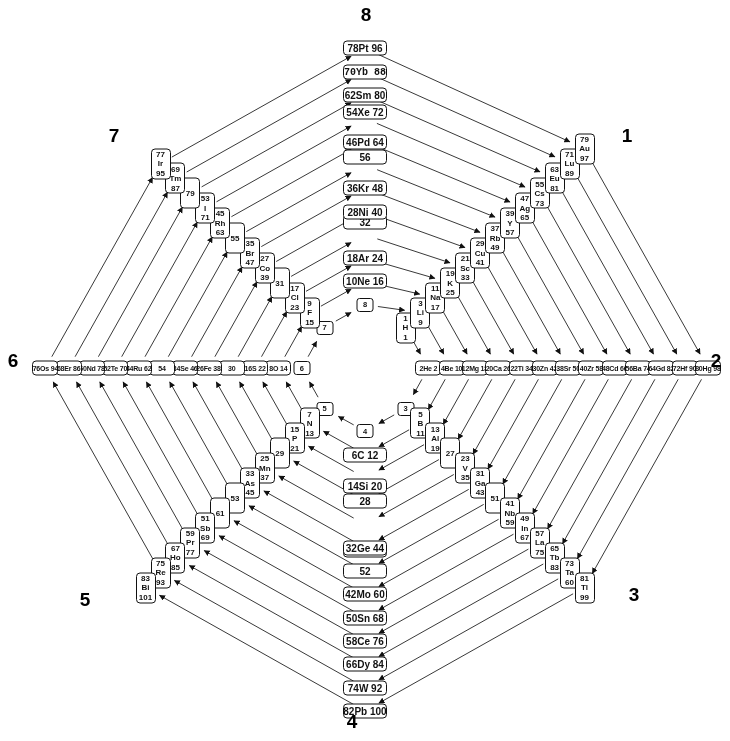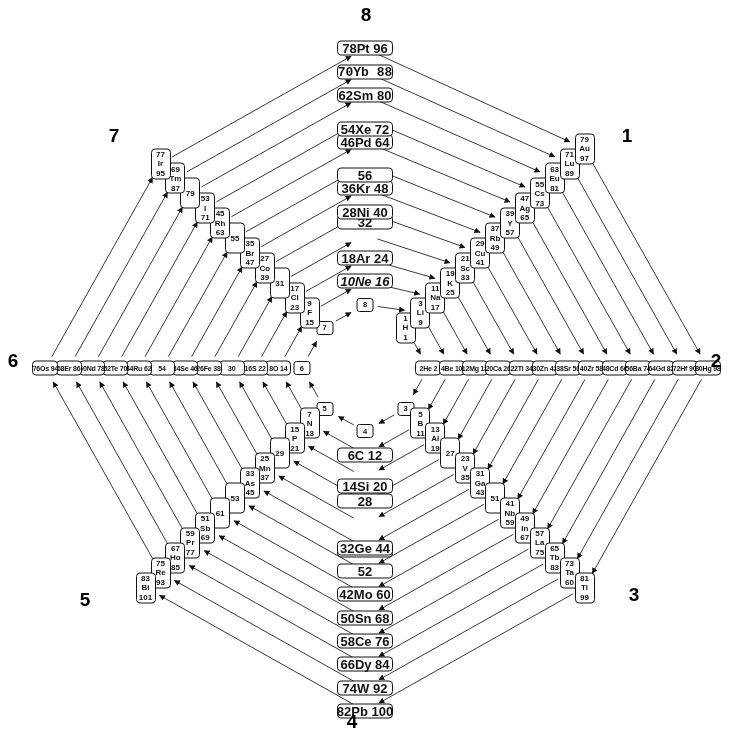--- a/index.html
+++ b/index.html
@@ -4,21 +4,21 @@
 <style>
   html,body{margin:0;padding:0;background:#fff;}
   #canvas{position:relative;width:730px;height:741px;background:#fff;overflow:hidden;
           font-family:"Liberation Sans",sans-serif;color:#111;}
   #arrows{position:absolute;left:0;top:0;}
   .box{position:absolute;box-sizing:border-box;background:#fff;border:1.5px solid #111;
        border-radius:4px;font-weight:bold;color:#111;display:flex;align-items:center;
        justify-content:center;text-align:center;transform:translate(-50%,-50%);
        white-space:nowrap;z-index:2;}
   .orth-h{width:26px;height:15px;font-size:7px;letter-spacing:-0.2px;}
-  .orth-v{width:56px;height:15px;font-size:13px;}
+  .orth-v{width:44px;height:15px;font-size:10px;}
   .diag{width:20px;height:31px;font-size:8px;line-height:9.5px;flex-direction:column;}
   .diag span{display:block;}
   .tiny{width:17px;height:14px;font-size:7.5px;line-height:13px;border-radius:3px;}
   .spoke-label{position:absolute;transform:translate(-50%,-50%);font-size:19px;
                font-weight:bold;color:#000;z-index:3;}
 </style>
 </head>
 <body>
 
 <div id="canvas">
@@ -170,21 +170,21 @@
         <span>7</span>
         <span>N</span>
         <span>13</span>
       </div>
       <div class="box orth-h" style="left: 278.4px; top: 368px;">8O 14</div>
       <div class="box diag" style="left: 309.6px; top: 312.6px;">
         <span>9</span>
         <span>F</span>
         <span>15</span>
       </div>
-      <div class="box orth-v" style="left: 365px; top: 281.4px; font-style: italic;">10Ne 16</div>
+      <div class="box orth-v" style="left: 365px; top: 281.4px;">10Ne 16</div>
       <div class="box diag" style="left: 435.3px; top: 297.7px;">
         <span>11</span>
         <span>Na</span>
         <span>17</span>
       </div>
       <div class="box orth-h" style="left: 474.9px; top: 368px;">12Mg 18</div>
       <div class="box diag" style="left: 435.3px; top: 438.3px;">
         <span>13</span>
         <span>Al</span>
         <span>19</span>
@@ -266,21 +266,21 @@
         <span>37</span>
         <span>Rb</span>
         <span>49</span>
       </div>
       <div class="box orth-h" style="left: 568.1px; top: 368px;">38Sr 50</div>
       <div class="box diag" style="left: 495px; top: 498px;">51</div>
       <div class="box orth-v" style="left: 365px; top: 571.1px;">52</div>
       <div class="box diag" style="left: 235px; top: 498px;">53</div>
       <div class="box orth-h" style="left: 161.9px; top: 368px;">54</div>
       <div class="box diag" style="left: 235px; top: 238px;">55</div>
-      <div class="box orth-v" style="left: 365px; top: 175px;">56</div>
+      <div class="box orth-v" style="left: 365px; top: 157px;">56</div>
       <div class="box diag" style="left: 509.9px; top: 223.1px;">
         <span>39</span>
         <span>Y</span>
         <span>57</span>
       </div>
       <div class="box orth-h" style="left: 591.4px; top: 368px;">40Zr 58</div>
       <div class="box diag" style="left: 509.9px; top: 512.9px;">
         <span>41</span>
         <span>Nb</span>
         <span>59</span>
@@ -310,21 +310,21 @@
         <span>51</span>
         <span>Sb</span>
         <span>69</span>
       </div>
       <div class="box orth-h" style="left: 115.3px; top: 368px;">52Te 70</div>
       <div class="box diag" style="left: 205.2px; top: 208.2px;">
         <span>53</span>
         <span>I</span>
         <span>71</span>
       </div>
-      <div class="box orth-v" style="left: 365px; top: 129px;">54Xe 72</div>
+      <div class="box orth-v" style="left: 365px; top: 112px;">54Xe 72</div>
       <div class="box diag" style="left: 539.7px; top: 193.3px;">
         <span>55</span>
         <span>Cs</span>
         <span>73</span>
       </div>
       <div class="box orth-h" style="left: 638px; top: 368px;">56Ba 74</div>
       <div class="box diag" style="left: 539.7px; top: 542.7px;">
         <span>57</span>
         <span>La</span>
         <span>75</span>

